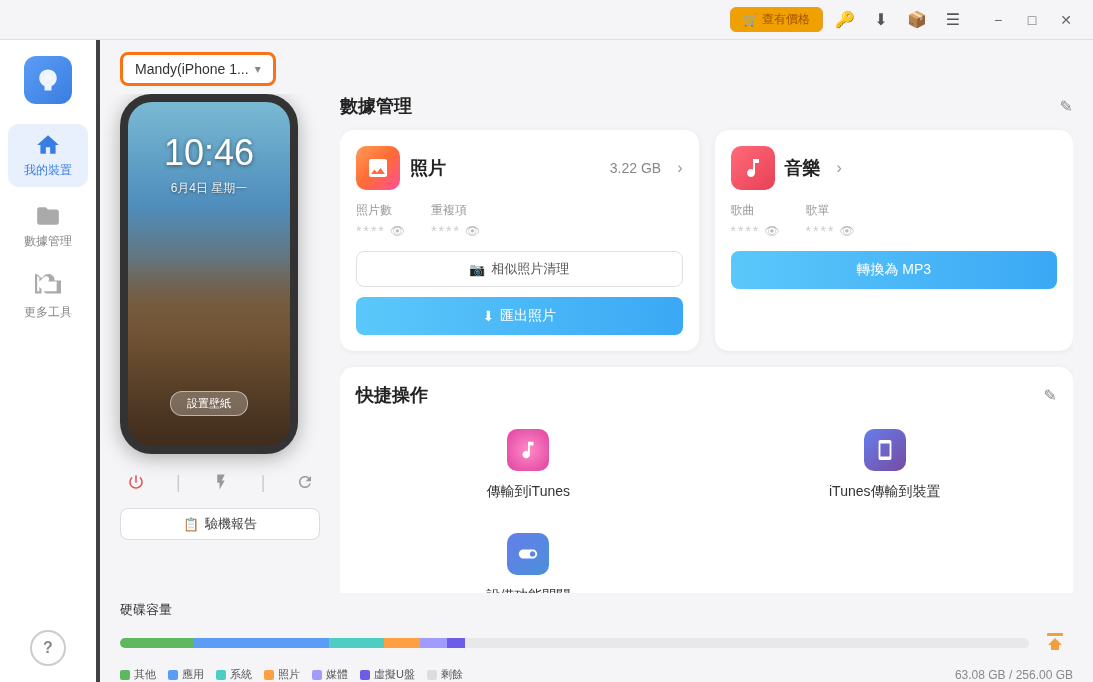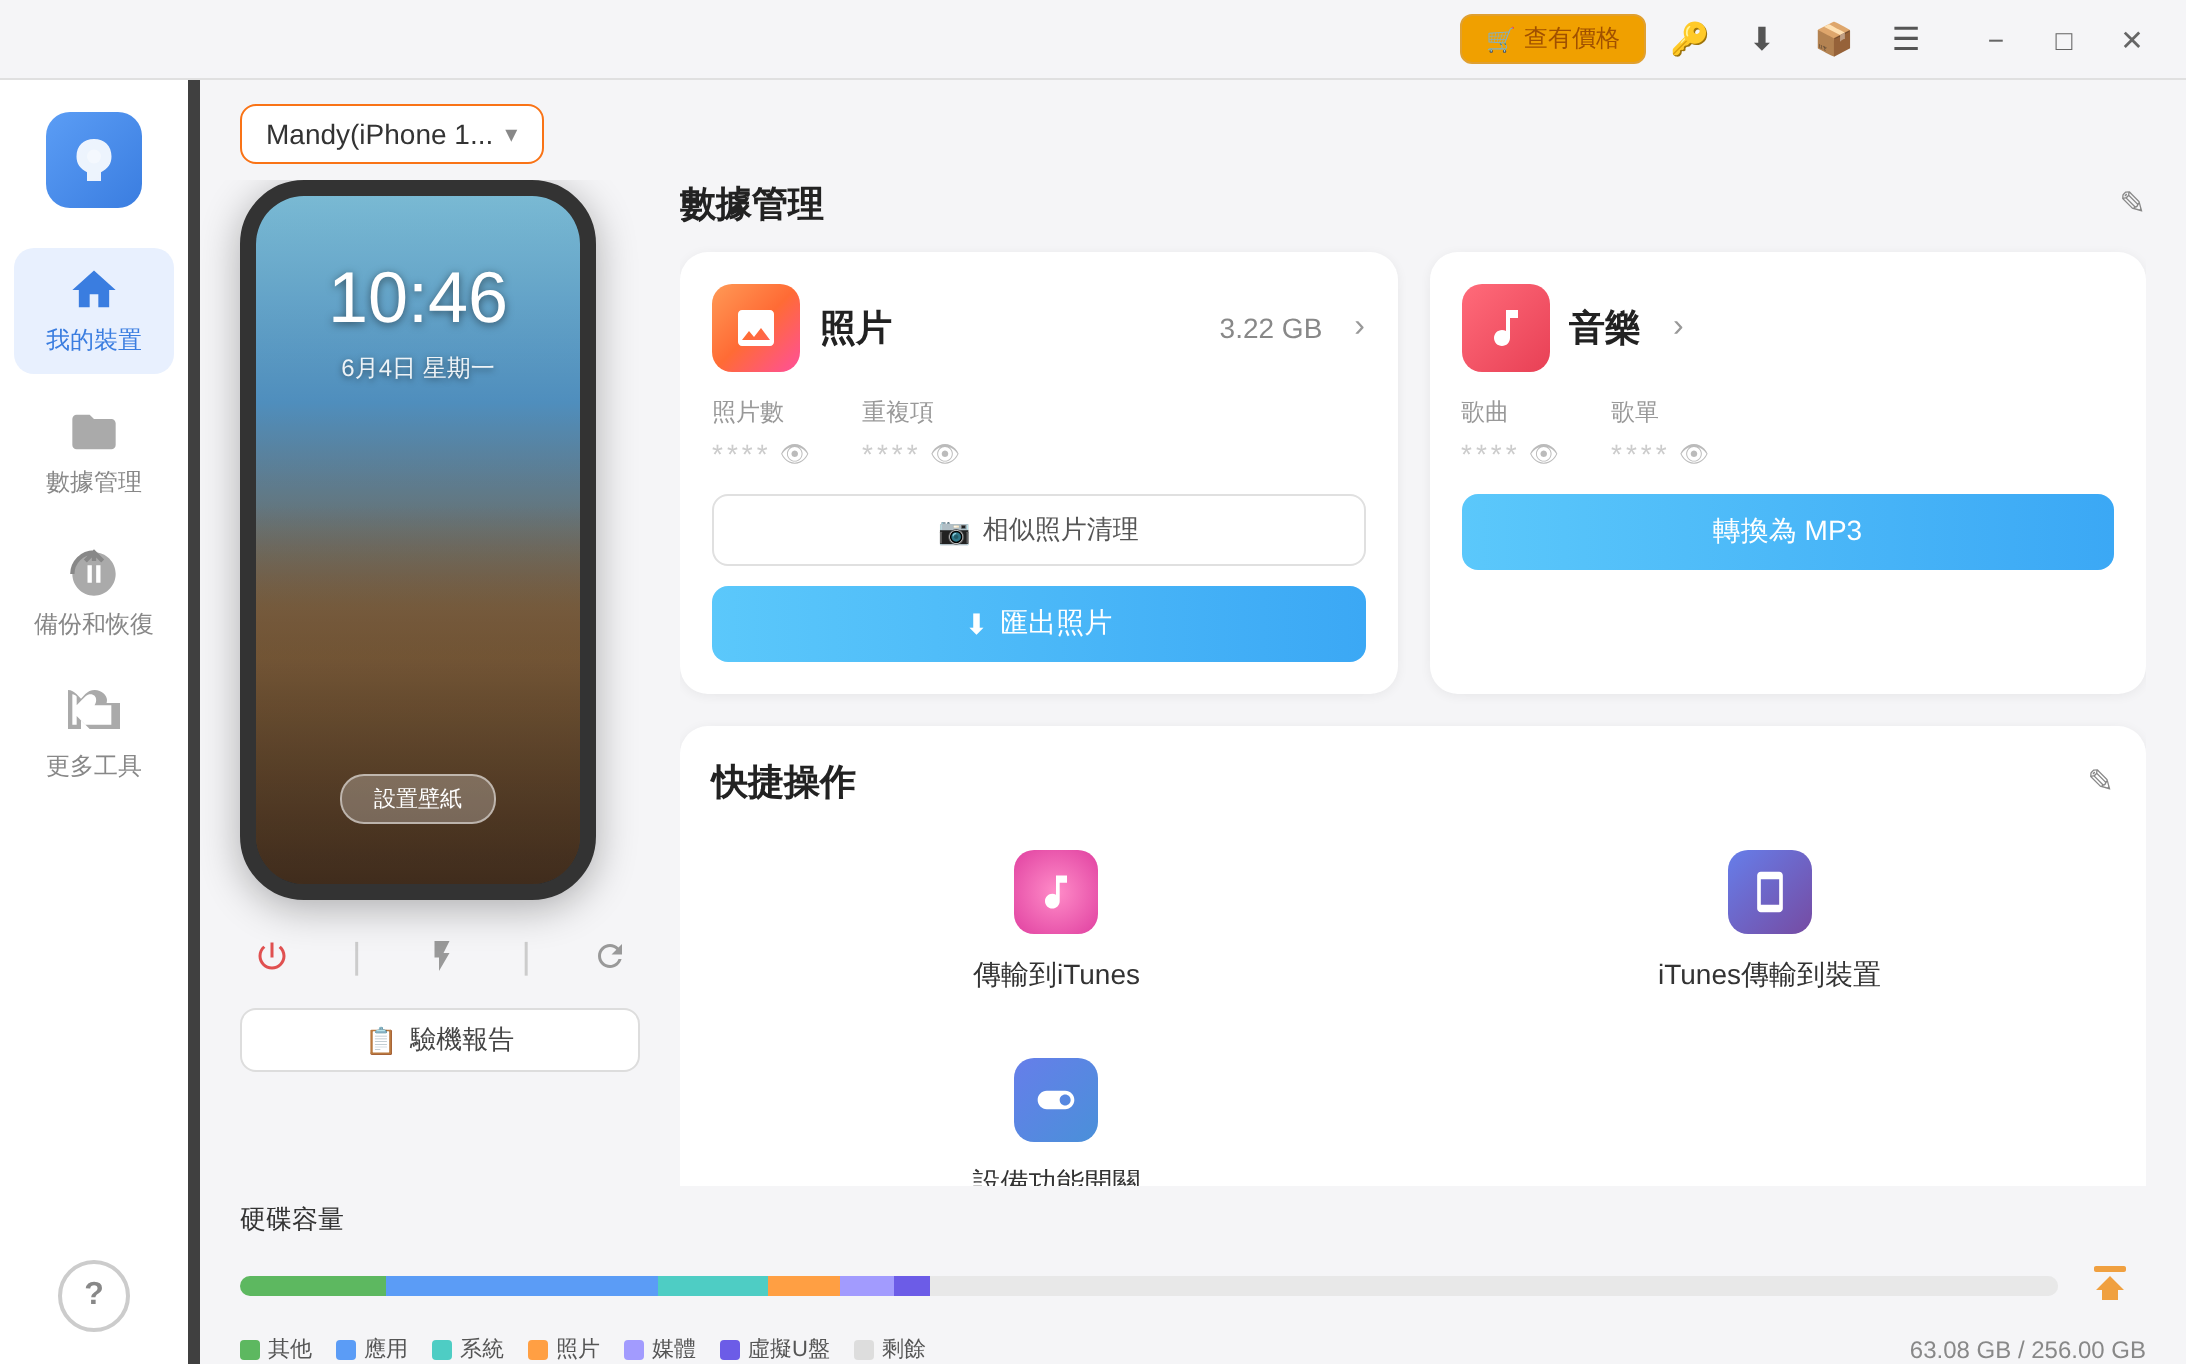--- a/index.html
+++ b/index.html
@@ -47,21 +47,21 @@
 
     
     .sidebar {
       width: 100px;
       background: #fff;
       display: flex;
       flex-direction: column;
       align-items: center;
       padding: 16px 0;
       gap: 8px;
-      border-right: 6px solid #404040;
+      border-right: 4px solid #404040;
       flex-shrink: 0;
     }
     .sidebar-logo {
       width: 48px; height: 48px;
       background: linear-gradient(135deg, #5b9df5, #3a7de0);
       border-radius: 12px;
       display: flex; align-items: center; justify-content: center;
       margin-bottom: 12px;
     }
     .sidebar-logo svg { width: 28px; height: 28px; fill: white; }
@@ -89,21 +89,21 @@
       overflow: hidden;
     }
 
     
     .device-header {
       display: flex; align-items: center; padding: 12px 20px 8px 20px;
       flex-shrink: 0;
     }
     .device-name-btn {
       display: flex; align-items: center; gap: 6px;
-      background: white; border: 1px solid #f97316; border-radius: 8px;
+      background: white; border: 3px solid #f97316; border-radius: 8px;
       padding: 6px 12px; cursor: pointer; font-size: 14px; color: #333;
     }
     .device-name-btn .chevron { color: #888; font-size: 12px; }
 
     
     .middle {
       display: flex;
       flex: 1;
       padding: 0 20px;
       gap: 20px;
@@ -313,27 +313,20 @@
       <span>我的裝置</span>
     </div>
 
     <div class="sidebar-item">
       <svg viewBox="0 0 24 24">
         <path d="M10 4H4c-1.1 0-2 .9-2 2v12c0 1.1.9 2 2 2h16c1.1 0 2-.9 2-2V8c0-1.1-.9-2-2-2h-8l-2-2z"></path>
       </svg>
       <span>數據管理</span>
     </div>
 
-    <div class="sidebar-item">
-      <svg viewBox="0 0 24 24">
-        <path d="M12 2C6.5 2 2 6.5 2 12s4.5 10 10 10 10-4.5 10-10S17.5 2 12 2zm-1 14H9V8h2v8zm4 0h-2V8h2v8z"></path>
-        <path d="M12 2v4M8 6l4-4 4 4M12 2C6.5 2 2 6.5 2 12" stroke-width="2" stroke="currentColor" fill="none"></path>
-      </svg>
-      <span>備份和恢復</span>
-    </div>
 
     <div class="sidebar-item">
       <svg viewBox="0 0 24 24">
         <path d="M20 6h-2.18c.07-.44.18-.88.18-1.36C18 2.51 15.49 0 12.36 0c-1.72 0-3.27.73-4.36 1.9L6 4l-2.09-2.1C2.78.78 1.63 0 0 0v18h6v-4l4 4h14V6h-4zM4 16H2V2c.88 0 1.42.5 2 1v13zm14 0H8l-4-4V7l2-2 2-2c.73-.73 1.74-1 2.36-1 1.59 0 2.64 1.05 2.64 2.64 0 .88-.28 1.68-.74 2.36H20v9z"></path>
       </svg>
       <span>更多工具</span>
     </div>
 
     <div class="sidebar-spacer"></div>
 

